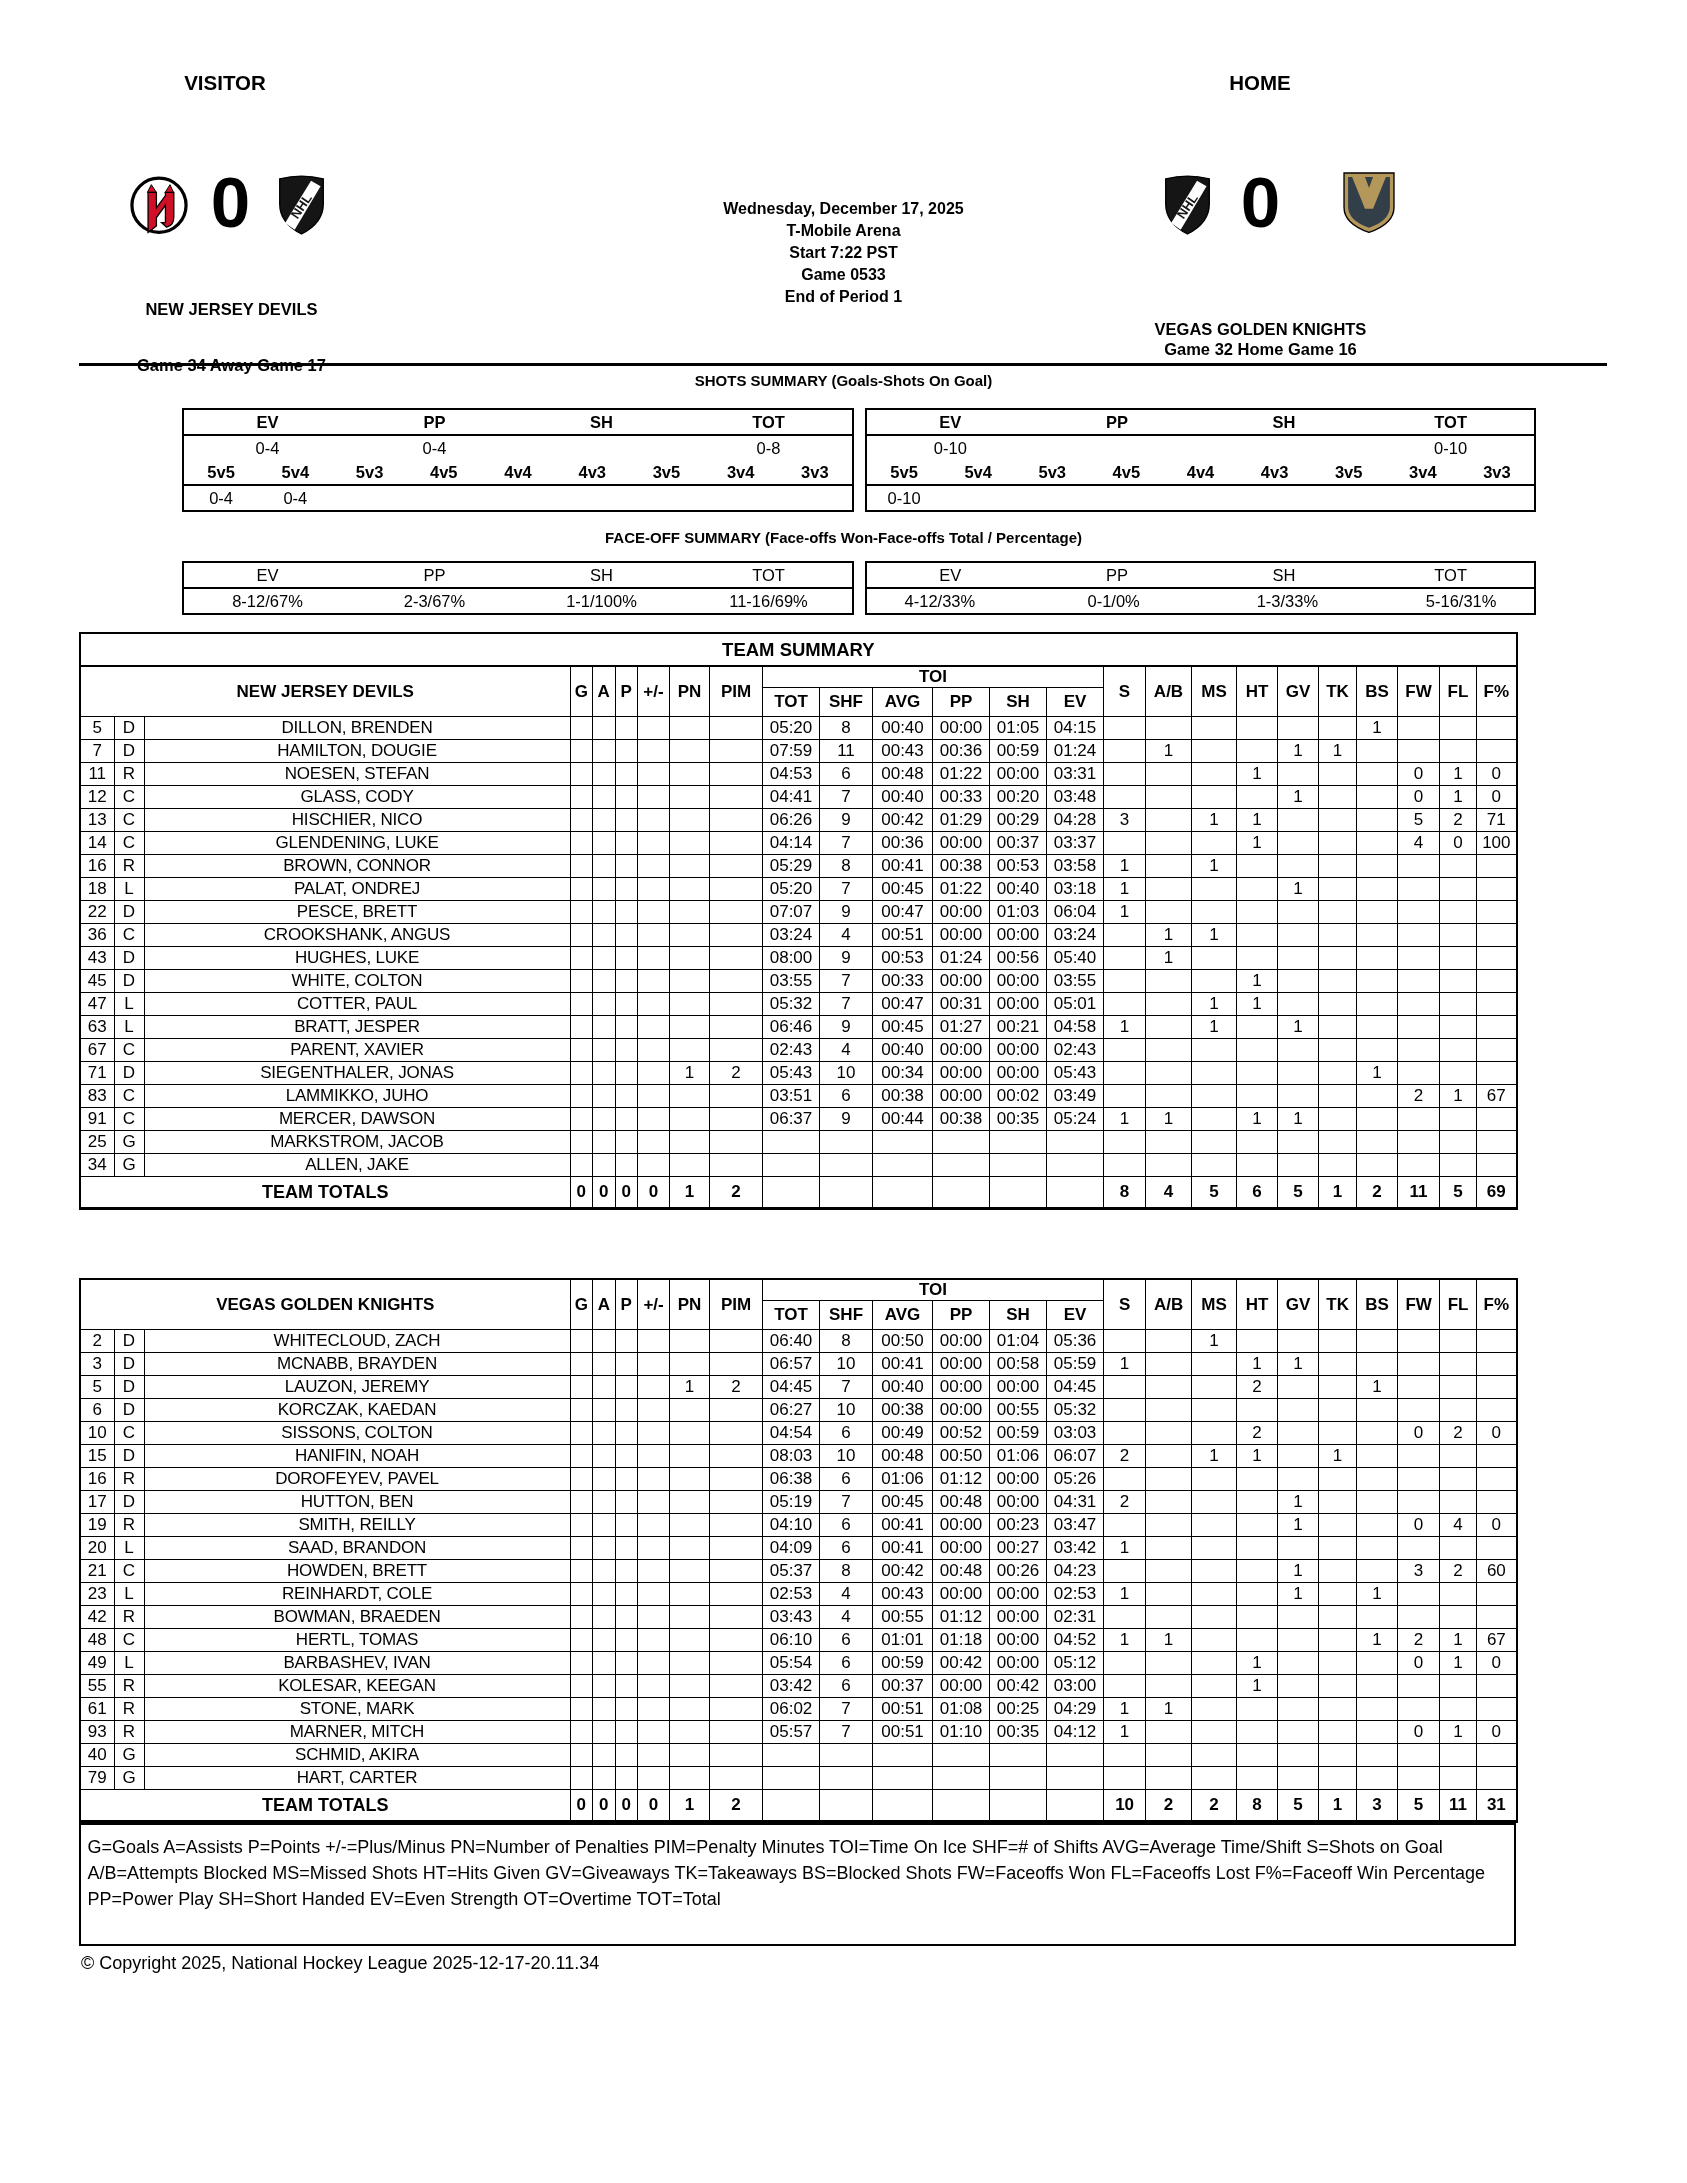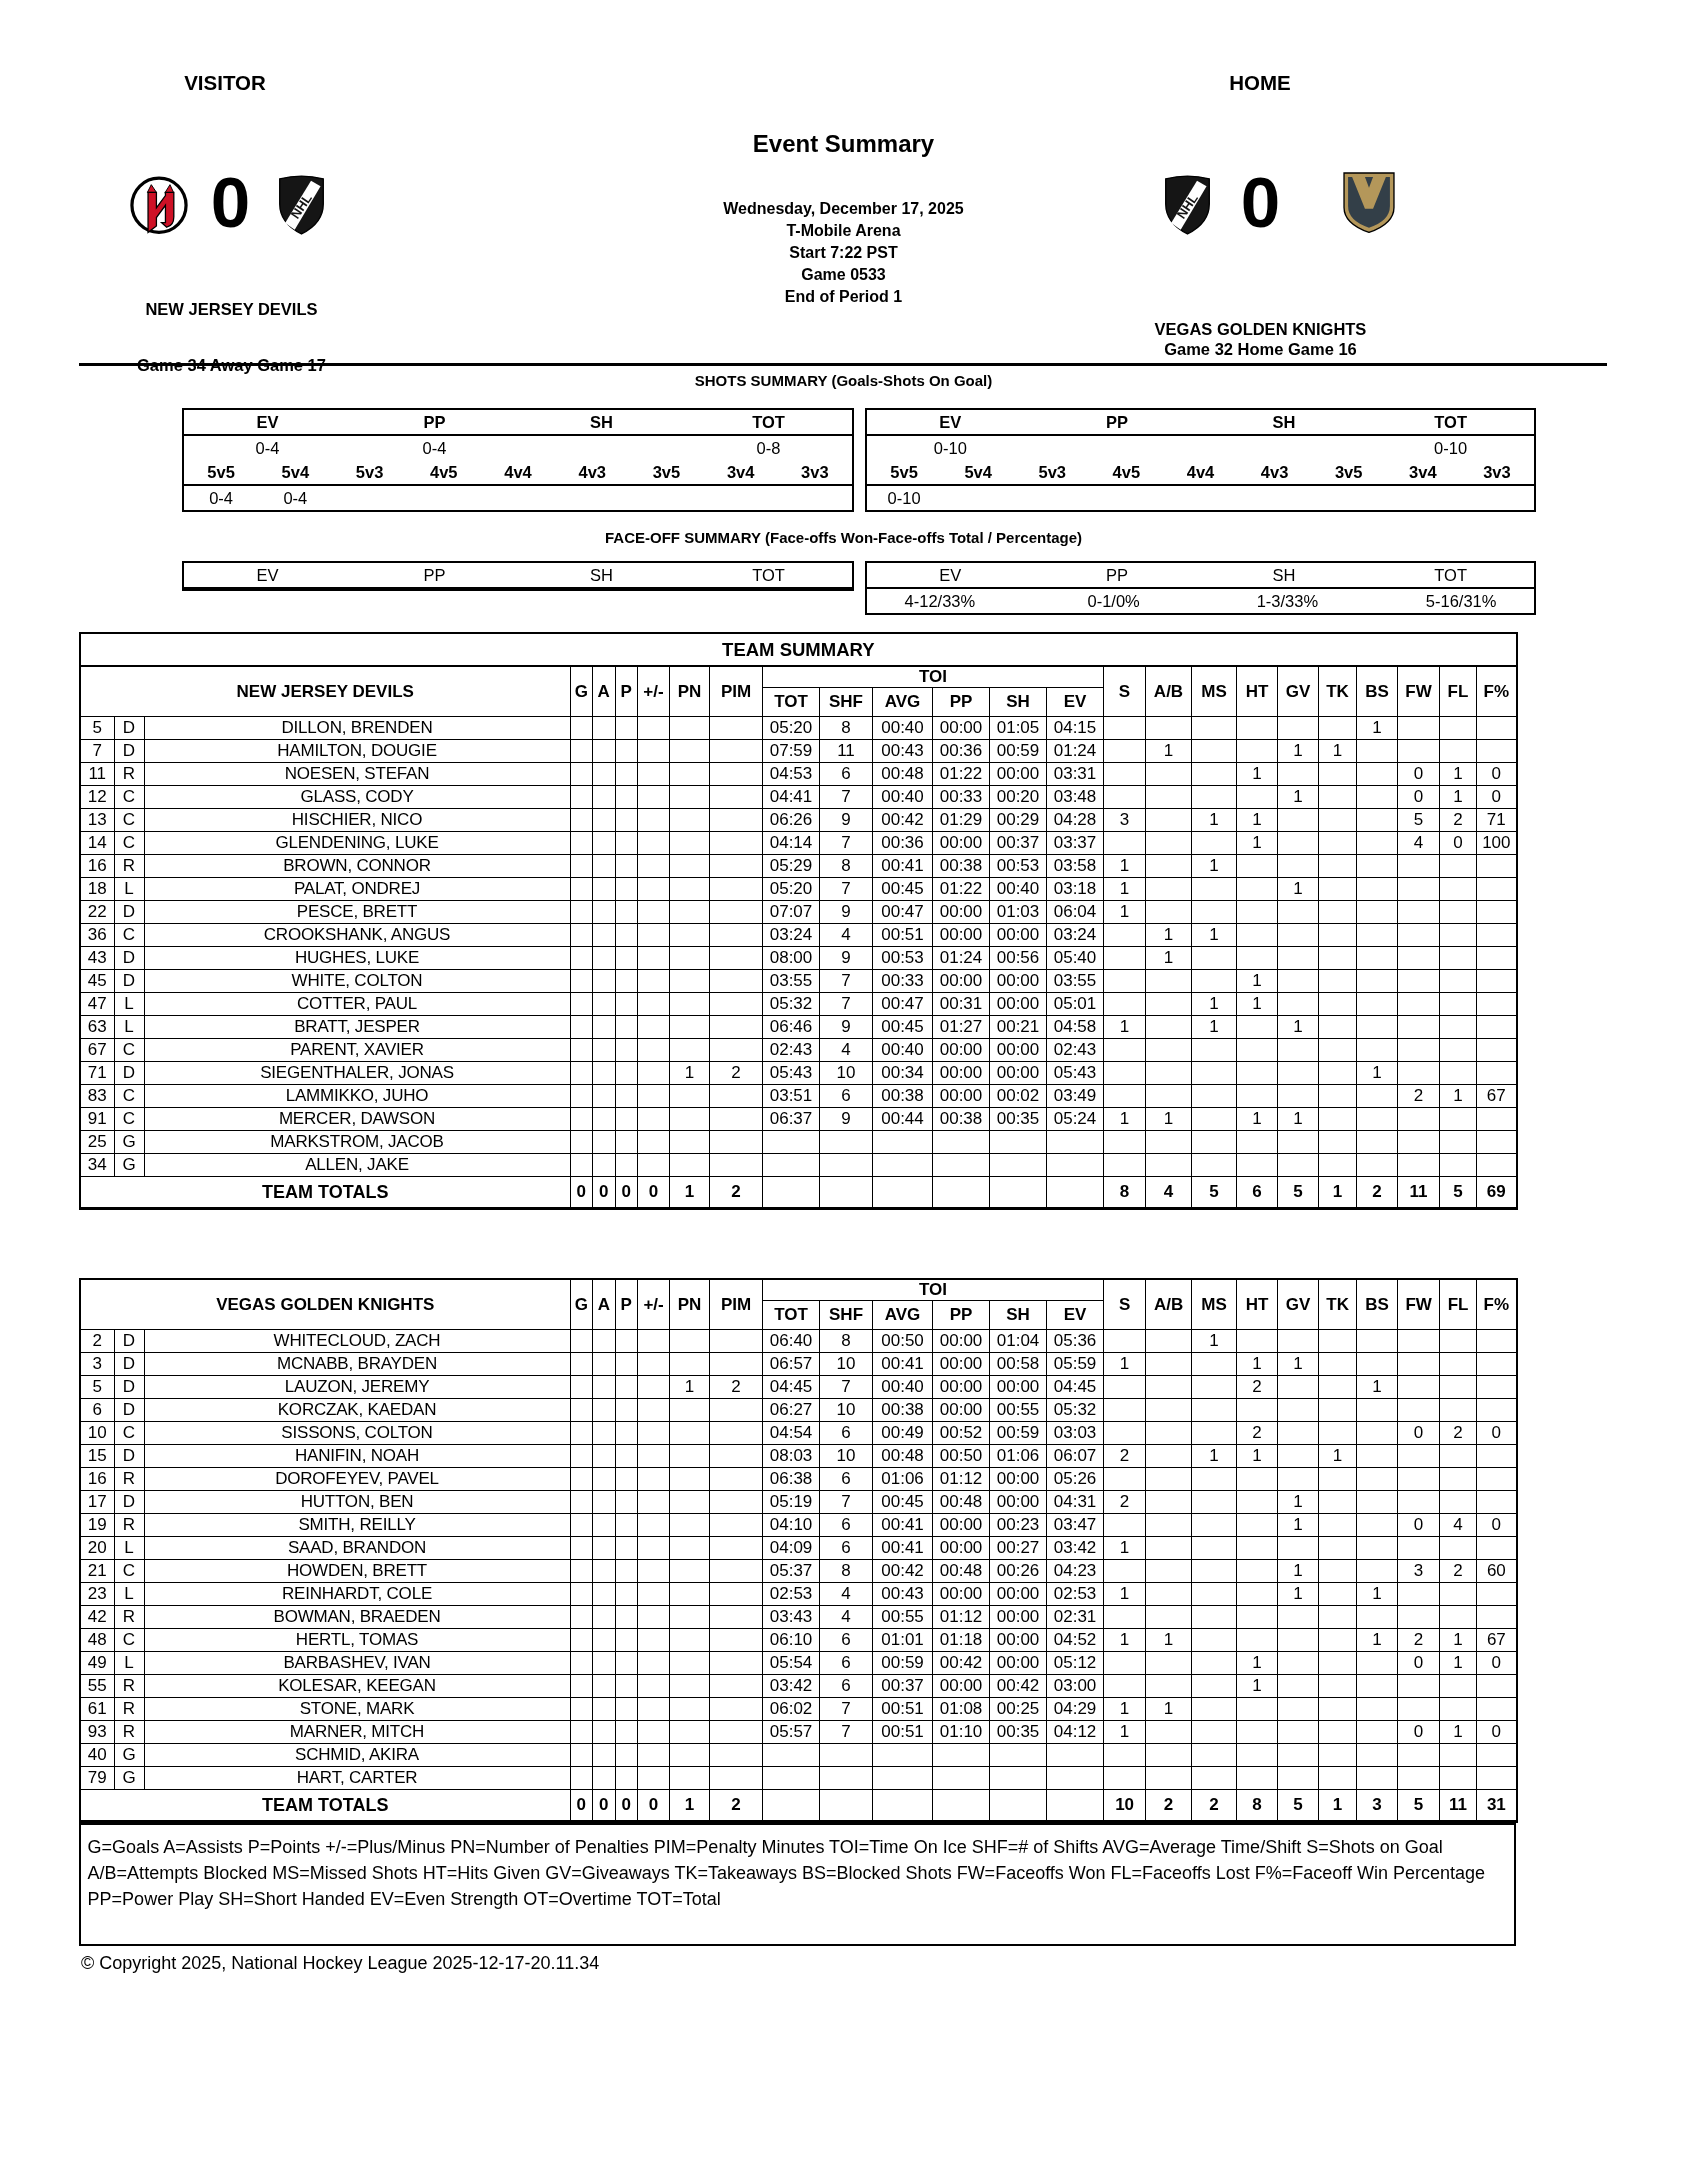--- a/index.html
+++ b/index.html
@@ -51,21 +51,20 @@
 
   .logo{position:absolute;}
 </style>
 </head>
 <body>
 
 <div class="page">
 
   <div class="abs side-label" style="left:126px;width:198px;text-align:center;">VISITOR</div>
   <div class="abs side-label" style="left:1161px;width:198px;text-align:center;">HOME</div>
-  <div class="abs evt-title">Event Summary</div>
 
   <svg class="logo" style="left:130px;top:171px;" width="58" height="66" viewBox="0 0 90 100">
     <circle cx="45" cy="52" r="42" fill="#fff" stroke="#000" stroke-width="5"></circle>
     <path d="M33 20 l8 12 h-14 z" fill="#CE1126" stroke="#000" stroke-width="1.5"></path>
     <path d="M62 20 l6 13 h-14 z" fill="#CE1126" stroke="#000" stroke-width="1.5"></path>
     <path d="M28 32 h13 v24 l14-19 v-5 h13 v38 q0 13-11 16 l-8-7 h6 v-27 l-14 19 v13 l-13 10 z" fill="#CE1126" stroke="#000" stroke-width="2"></path>
   </svg>
   <div class="abs score" style="left:191px;">0</div>
   <svg class="logo" style="left:277px;top:172px;" width="49" height="64" viewBox="0 0 72 92">
     <path d="M4 9 Q36 1 68 9 L68 46 Q68 74 36 90 Q4 74 4 46 Z" fill="#151515" stroke="#000" stroke-width="2"></path>
@@ -178,20 +177,26 @@
   </div>
 
   <div class="abs sec-title" style="top:529px;">FACE-OFF SUMMARY (Face-offs Won-Face-offs Total / Percentage)</div>
 
   <div class="shotbox" style="left:182px;top:561px;width:672px;">
     <div class="srow g4 fo-hdr" style="line-height:26.5px;">
         <div class="scell">EV</div>
         <div class="scell">PP</div>
         <div class="scell">SH</div>
         <div class="scell">TOT</div>
+      </div>
+    <div class="srow g4" style="line-height:26.5px;">
+        <div class="scell">8-12/67%</div>
+        <div class="scell">2-3/67%</div>
+        <div class="scell">1-1/100%</div>
+        <div class="scell">11-16/69%</div>
       </div>
   </div>
   <div class="shotbox" style="left:865px;top:561px;width:671px;">
     <div class="srow g4 fo-hdr" style="line-height:26.5px;">
         <div class="scell">EV</div>
         <div class="scell">PP</div>
         <div class="scell">SH</div>
         <div class="scell">TOT</div>
       </div>
     <div class="srow g4" style="line-height:26.5px;gap:28px;">

